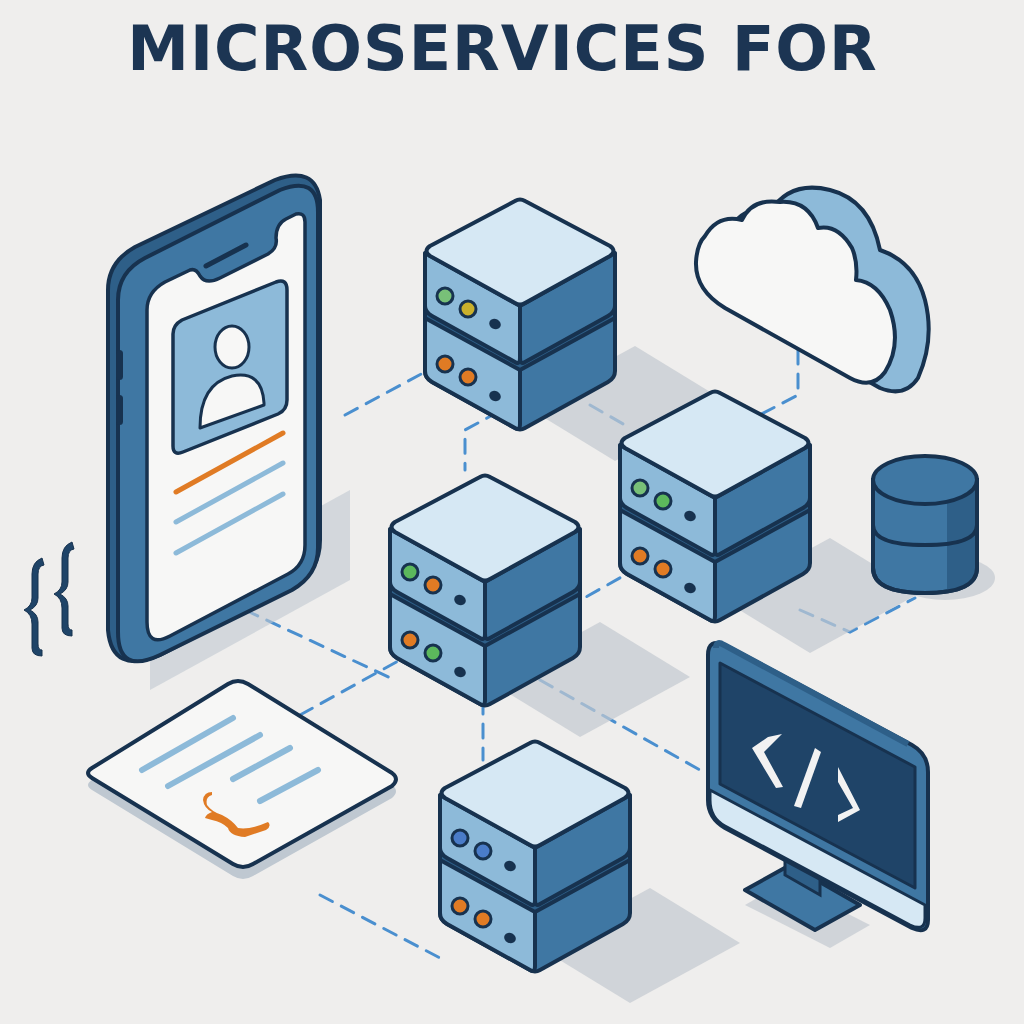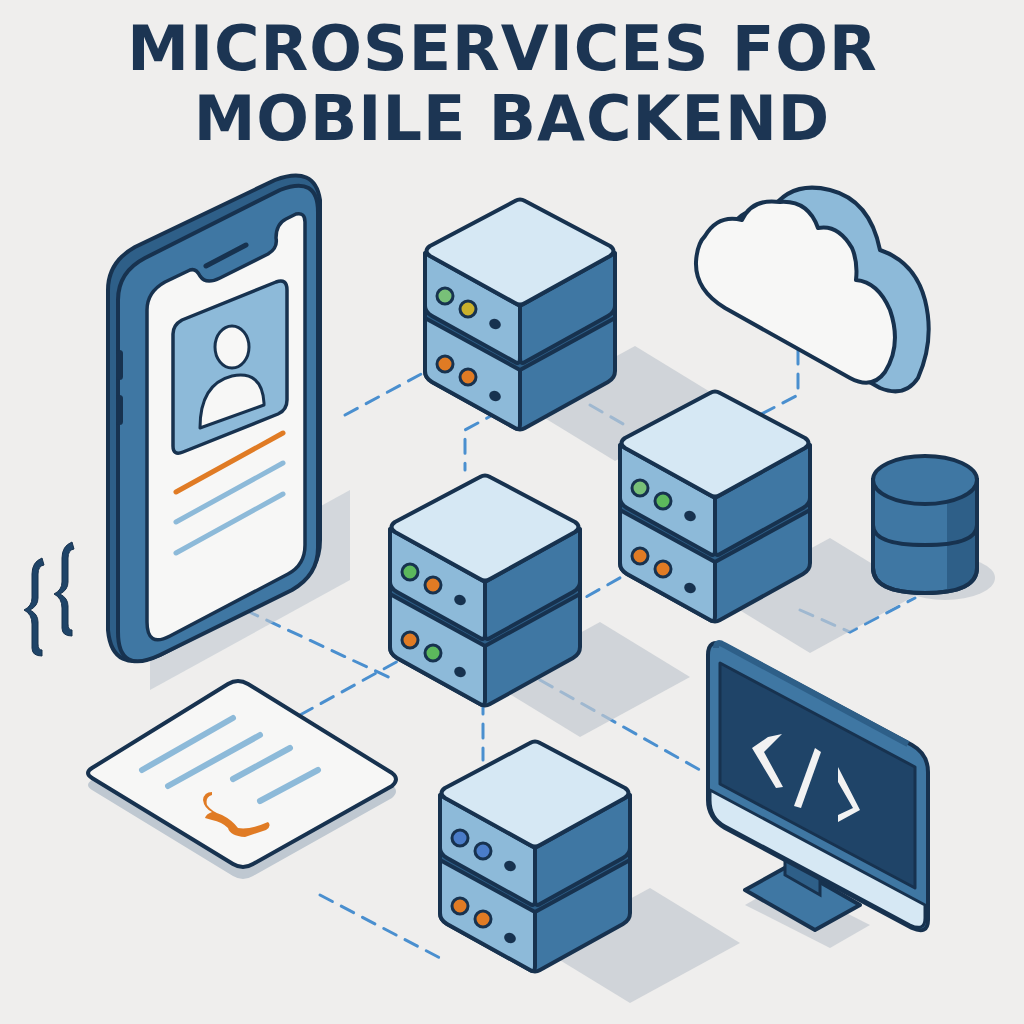--- a/index.html
+++ b/index.html
@@ -18,21 +18,20 @@
   }
   .title .l1 { display: block; padding-right: 19px; }
   .title .l2 { display: block; }
   svg.scene { position: absolute; left: 0; top: 0; }
 </style>
 </head>
 <body>
 
 <div class="title">
   <span class="l1">MICROSERVICES FOR</span>
-  <span class="l2">MOBILE BACKEND</span>
 </div>
 
 <svg class="scene" width="1024" height="1024" viewBox="0 0 1024 1024" xmlns="http://www.w3.org/2000/svg">
   <defs>
 
     <g id="server-unit">
 
       <path d="M5 210 L115 150 L205 205 L95 265 Z" fill="#c3c9d0" opacity="0.7"></path>
 
       <path d="M-95 120 L-95 175 Q-95 182 -88 186 L-5 232 Q0 235 5 232 L88 186 Q95 182 95 175 L95 120 Z" fill="#3f77a3" stroke="#17324f" stroke-width="4" stroke-linejoin="round"></path>

